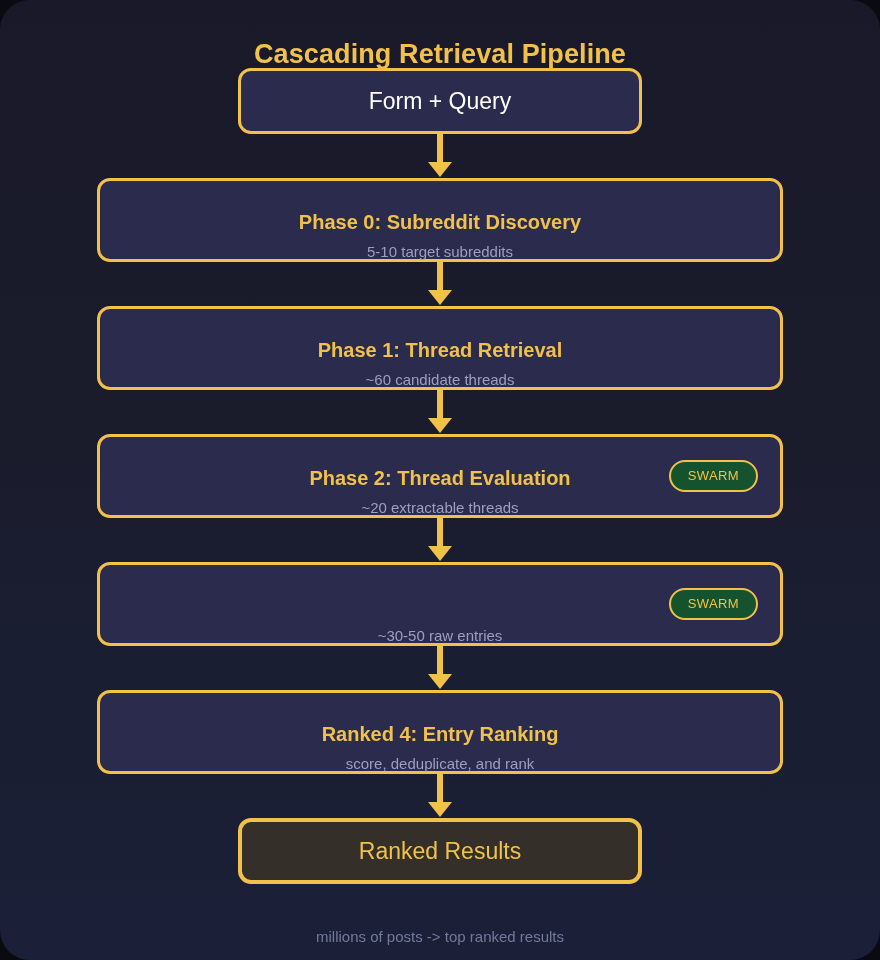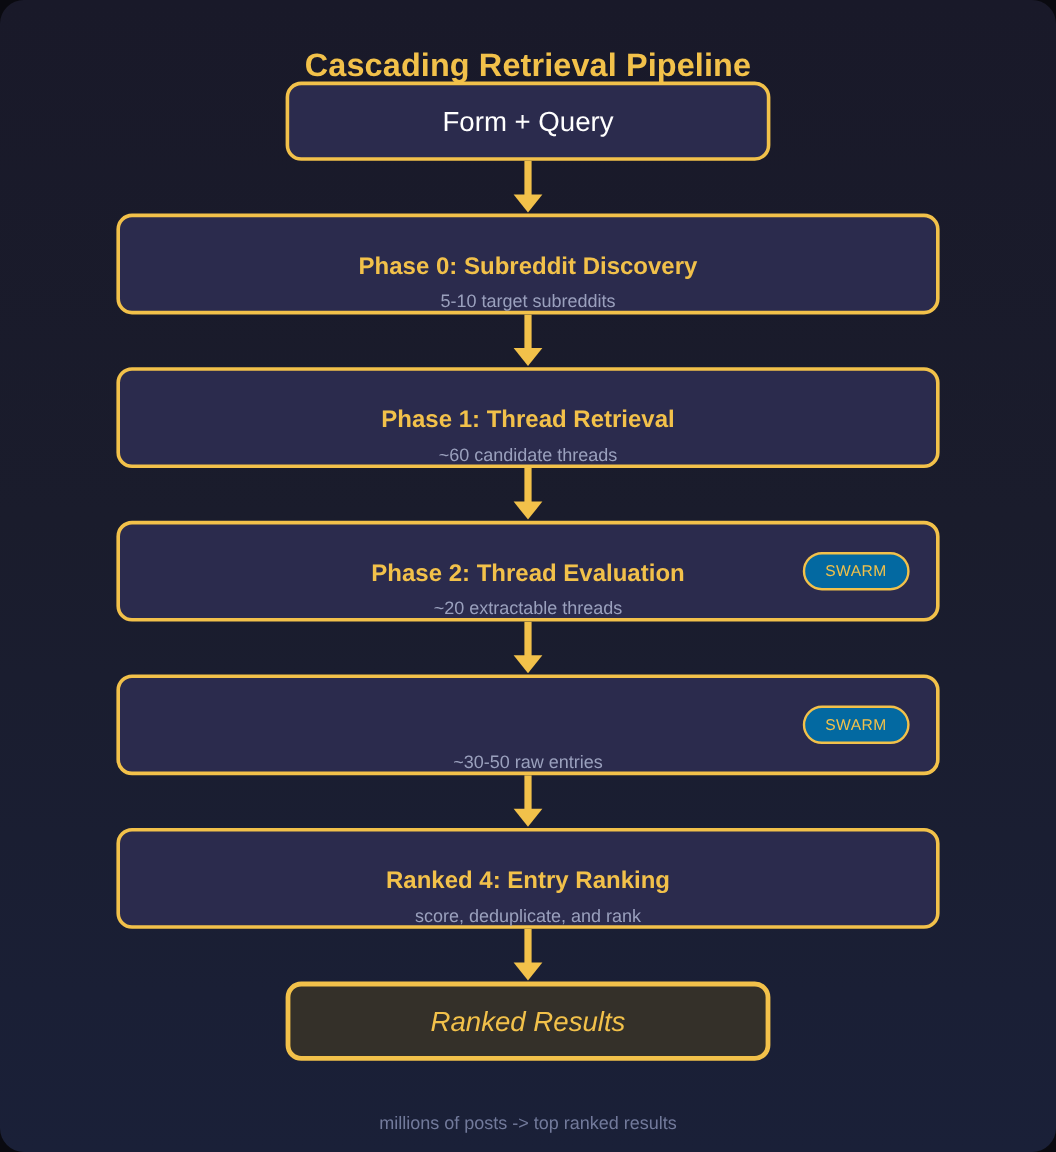--- a/index.html
+++ b/index.html
@@ -12,21 +12,21 @@
     height: 960px;
     overflow: hidden;
     font-family: "Liberation Sans", sans-serif;
   }
   #panel {
     position: absolute;
     left: 0; top: 0;
     width: 880px;
     height: 960px;
     box-sizing: border-box;
-    border-radius: 20px;
+    border-radius: 30px;
     background: linear-gradient(to bottom, #191929 0%, #1a1c2c 45%, #1a2038 100%);
     overflow: hidden;
   }
   #stack {
     position: absolute;
     left: 0; top: 0;
     width: 880px;
     display: flex;
     flex-direction: column;
     align-items: center;
@@ -60,21 +60,20 @@
     color: #ffffff;
     font-size: 23px;
   }
   .node-terminal.end {
     background: #343029;
     border-width: 4px;
   }
   .node-terminal.end .node-terminal-label {
     color: #f2c14a;
     font-size: 23px;
-    font-style: italic;
   }
   .node-terminal-label {
     line-height: 1;
   }
 
   
   .node-phase {
     box-sizing: border-box;
     position: relative;
     width: 686px;
@@ -99,21 +98,21 @@
     font-size: 15px;
     line-height: 1;
   }
   .swarm-badge {
     position: absolute;
     right: 22px;
     top: 50%;
     transform: translateY(-50%);
     box-sizing: border-box;
     padding: 7px 17px 8px 17px;
-    background: #0369a1;
+    background: #14532d;
     border: 2px solid #f2c14a;
     border-radius: 16px;
     color: #f2c14a;
     font-size: 13px;
     letter-spacing: 0.4px;
     line-height: 1;
   }
 
   
   .arrow {

